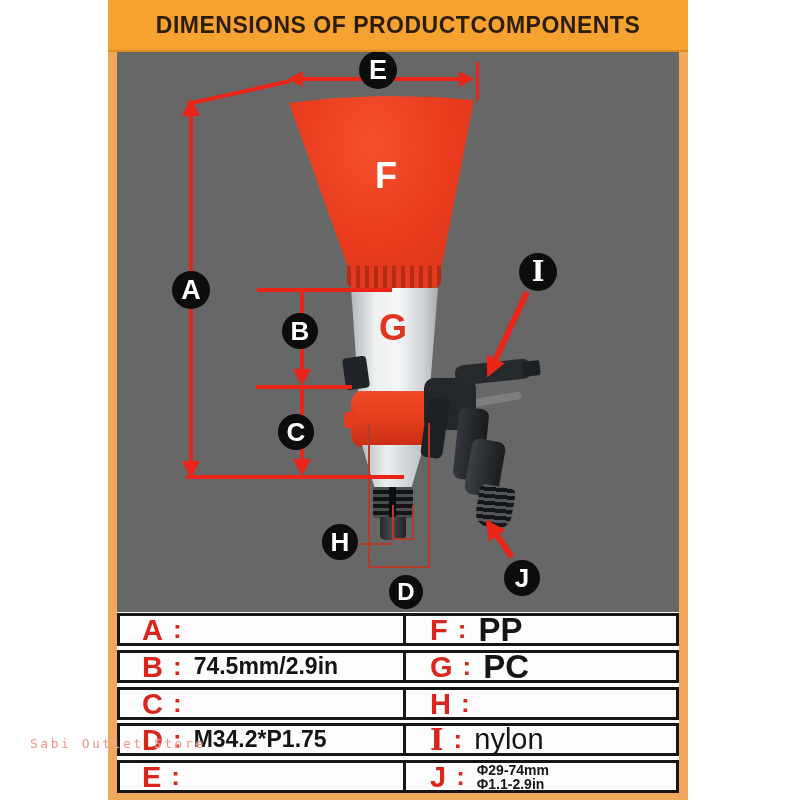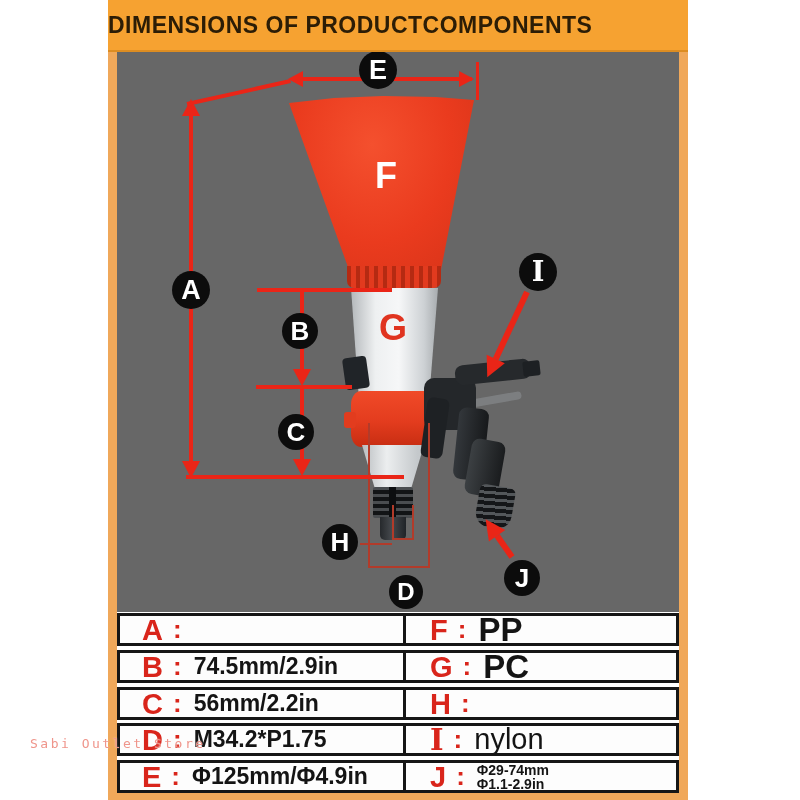--- a/index.html
+++ b/index.html
@@ -2,21 +2,21 @@
 <html><head>
 <meta charset="utf-8">
 <style>
   html,body{margin:0;padding:0;}
   body{width:800px;height:800px;position:relative;background:#ffffff;overflow:hidden;
        font-family:"Liberation Sans",sans-serif;}
   
   .card{position:absolute;left:108px;top:0;width:580px;height:800px;background:#f0a85a;}
   .header{position:absolute;left:0;top:0;width:100%;height:52px;background:#f6a231;
           border-bottom:2px solid #dd8d22;box-sizing:border-box;z-index:2;}
-  .header .title{display:block;width:100%;text-align:left;line-height:50px;
+  .header .title{display:block;width:100%;text-align:center;line-height:50px;
           font-size:23px;font-weight:bold;letter-spacing:.5px;color:#2c1d06;}
   .photo{position:absolute;left:9px;top:52px;width:562px;height:560px;background:#676767;
          overflow:hidden;z-index:1;}
   .stage{position:absolute;left:-117px;top:-52px;width:800px;height:800px;}
   .tablearea{position:absolute;left:9px;top:612px;width:562px;height:181px;background:#ffffff;z-index:1;}
   
   .p{position:absolute;z-index:2;}
   .cone{left:289px;top:96px;width:185px;height:174px;
         background:radial-gradient(ellipse at 45% 28%,#f4502e 0%,#ea3b1e 55%,#d63318 100%);
         clip-path:polygon(0px 7px,45px 2px,94px 0px,147px 1px,185px 4px,152px 174px,60px 174px);}
@@ -181,31 +181,29 @@
         <span class="colon">:</span>
     </div>
     <div class="cell lcell" style="top:38px;">
       <span class="key">B</span>
         <span class="colon">:</span>
         <span class="val">74.5mm/2.9in</span>
     </div>
     <div class="cell lcell" style="top:75px;">
       <span class="key">C</span>
         <span class="colon">:</span>
-        <span class="val">56mm/2.2in</span>
     </div>
     <div class="cell lcell" style="top:111px;">
       <span class="key">D</span>
         <span class="colon">:</span>
         <span class="val">M34.2*P1.75</span>
     </div>
     <div class="cell lcell" style="top:148px;">
       <span class="key">E</span>
         <span class="colon">:</span>
-        <span class="val">Φ125mm/Φ4.9in</span>
     </div>
 
     <div class="cell rcell" style="top:1px;">
       <span class="key">F</span>
         <span class="colon">:</span>
         <span class="val val-big">PP</span>
     </div>
     <div class="cell rcell" style="top:38px;">
       <span class="key">G</span>
         <span class="colon">:</span>

